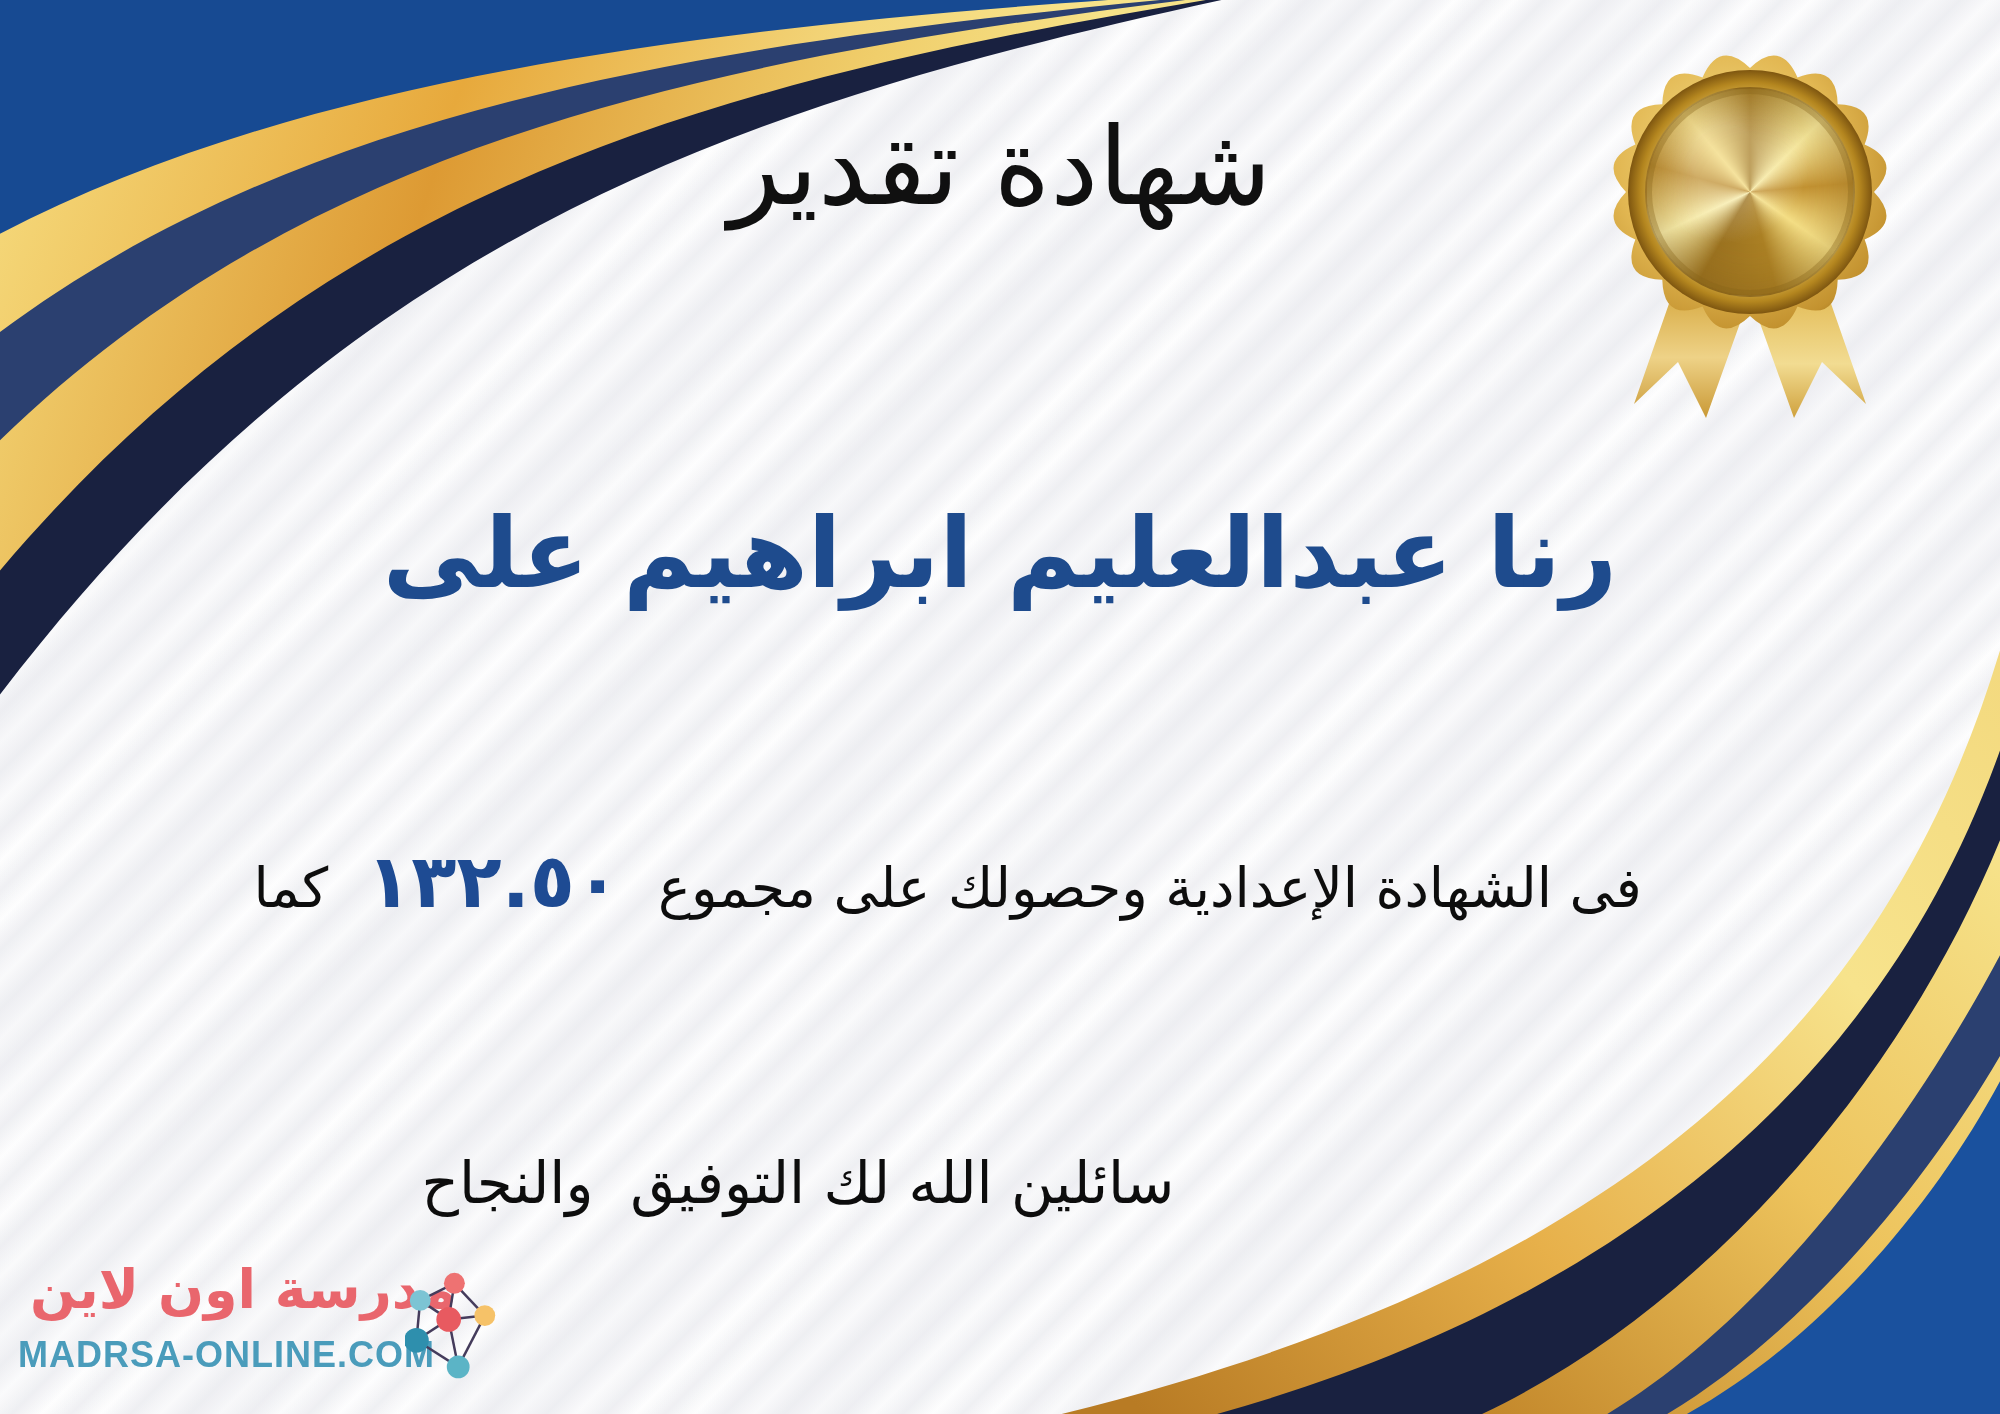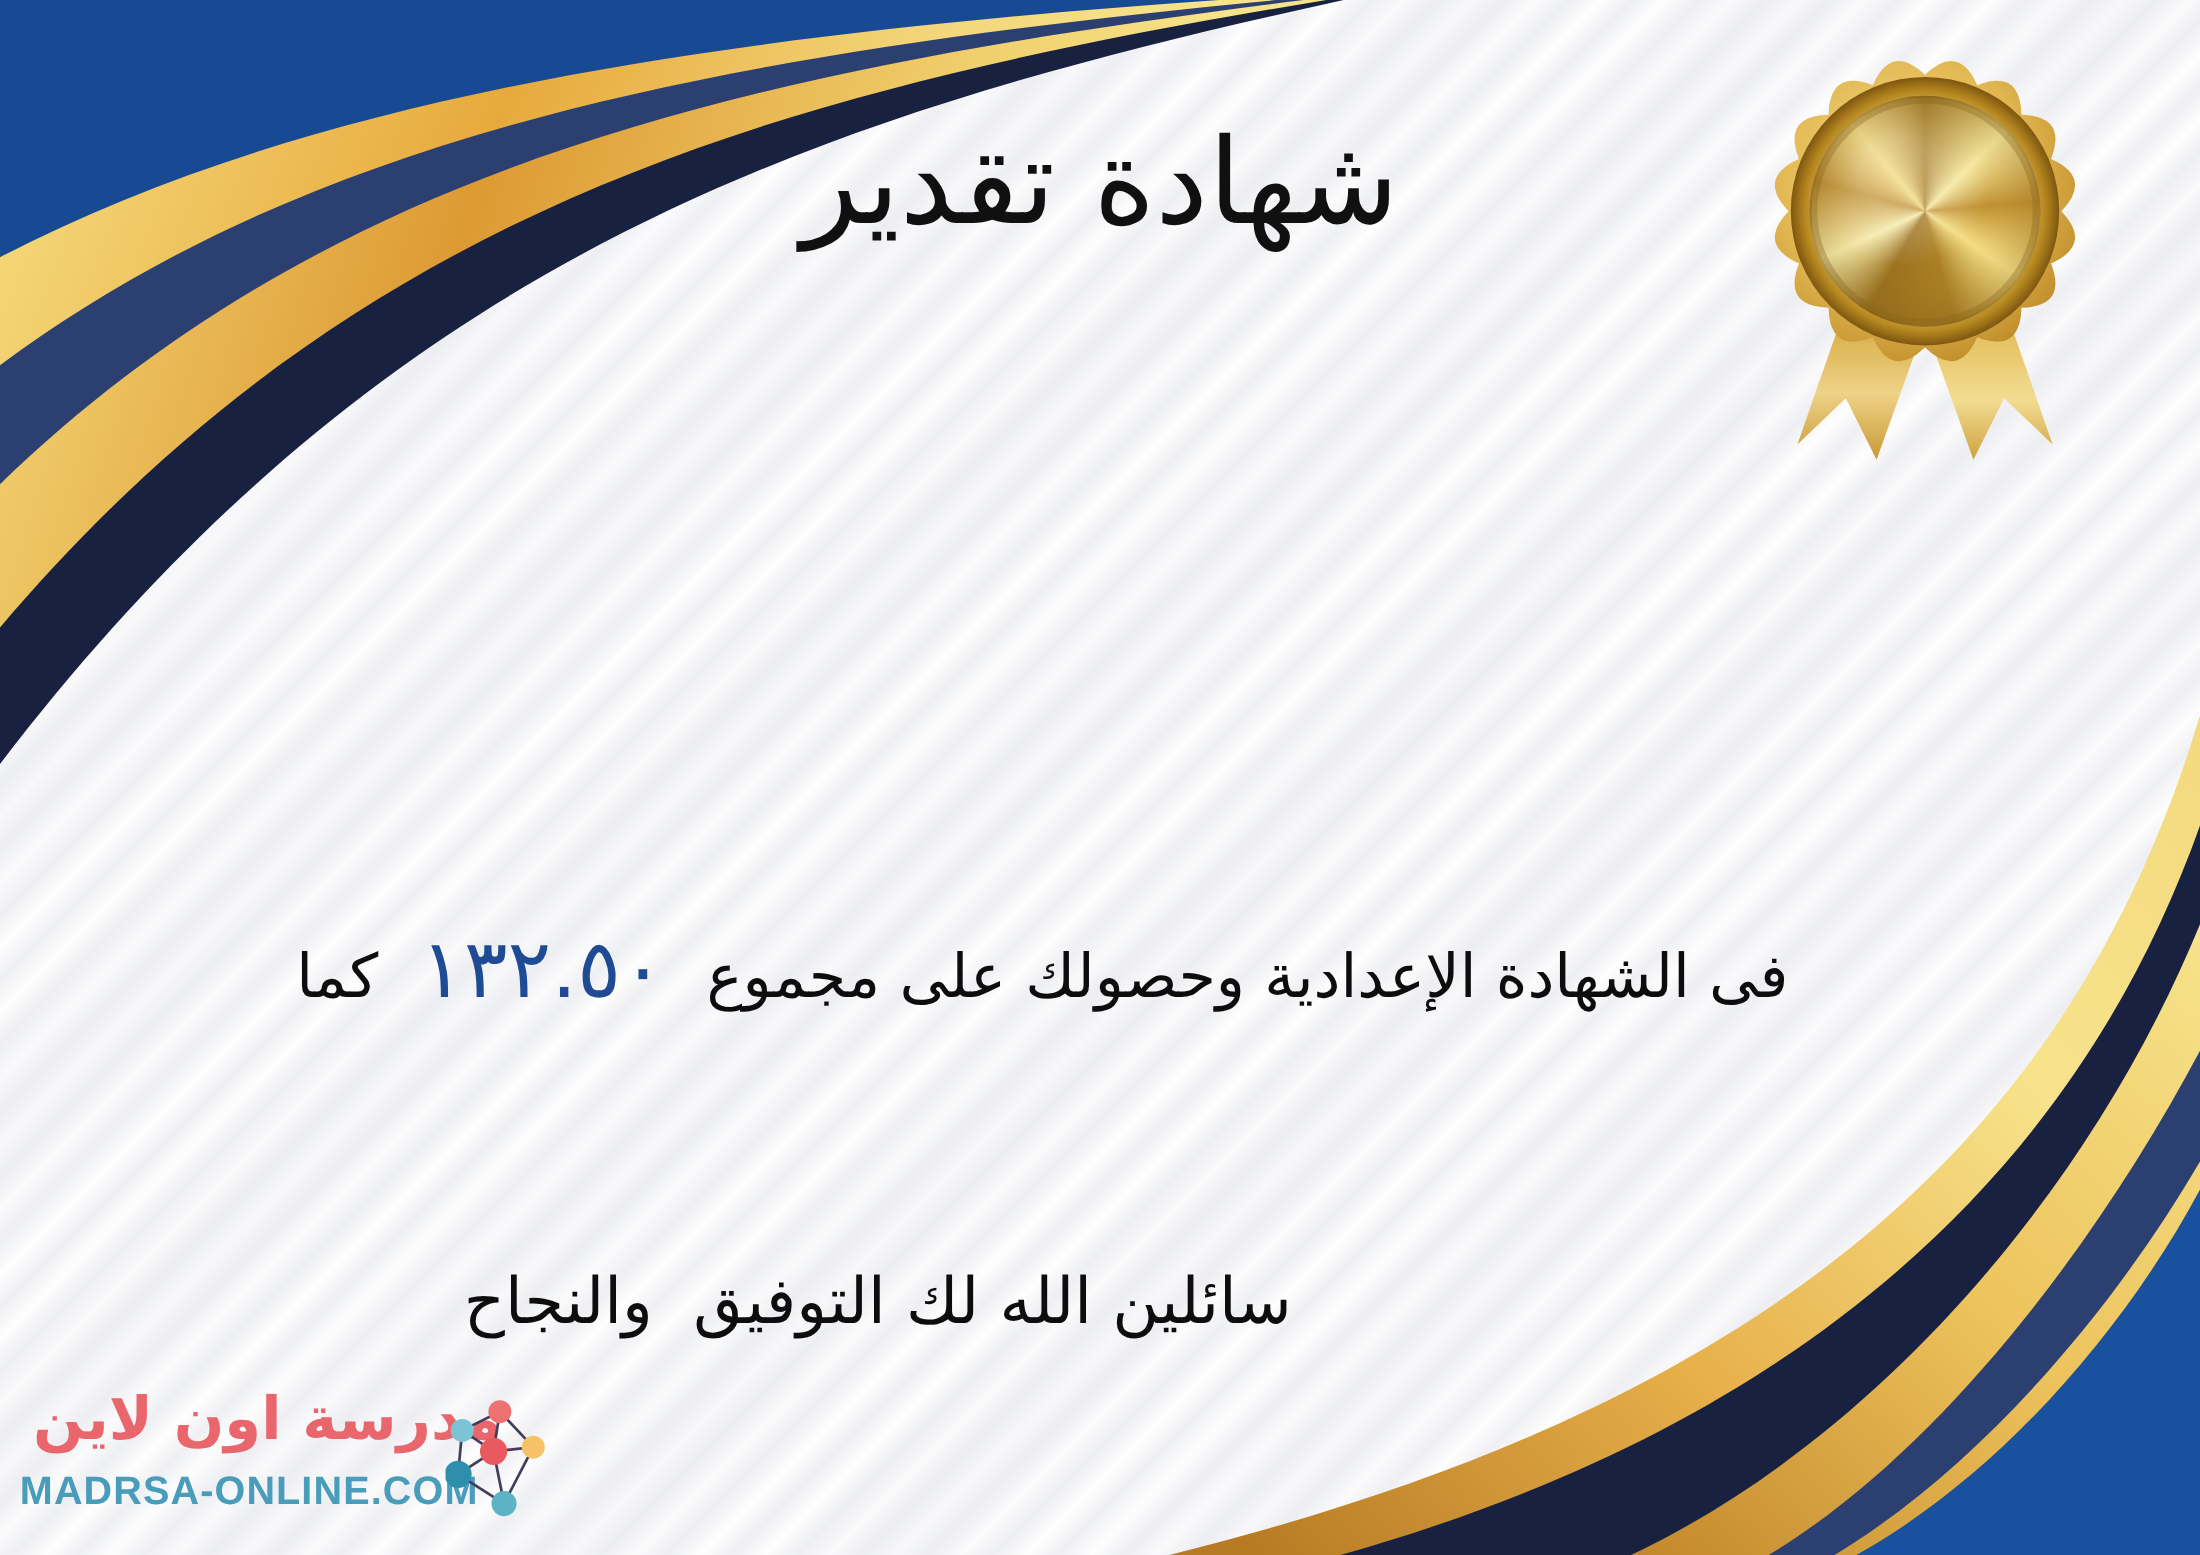--- a/index.html
+++ b/index.html
@@ -20,21 +20,21 @@
   .student-name{
     position:absolute;top:496px;left:0;width:2000px;text-align:center;
     font-size:98px;font-weight:bold;color:#1E4B8D;white-space:nowrap;
   }
   .body-text{
     position:absolute;top:716px;left:40px;width:1920px;text-align:center;
     font-size:55px;color:#0d0d0d;
   }
   .body-line{height:110px;line-height:110px;white-space:pre;}
   .score{
-    font-size:74px;font-weight:normal;color:#1E4B93;margin:0 38px;
+    font-size:74px;font-weight:bold;color:#1E4B93;margin:0 38px;
     display:inline-block;vertical-align:baseline;
   }
   .closing{
     position:absolute;top:1128px;left:0;width:1540px;text-align:center;
     font-size:58px;color:#0d0d0d;height:110px;line-height:110px;white-space:pre;margin-left:28px;
   }
   
   .medal-disc{
     position:absolute;left:1645px;top:87px;width:210px;height:210px;border-radius:50%;
     border:2px solid rgba(122,87,22,.55);box-sizing:border-box;
@@ -135,20 +135,21 @@
     </defs>
     <polygon points="72,275 144,292 106,398 78,342 34,384" fill="url(#ribL)"></polygon>
     <polygon points="228,275 156,292 194,398 222,342 266,384" fill="url(#ribR)"></polygon>
     <path id="scallop" d="M274.0,172.0 Q303.0,202.4 264.6,219.5 Q279.7,258.7 237.7,259.7 Q236.7,301.7 197.5,286.6 Q180.4,325.0 150.0,296.0 Q119.6,325.0 102.5,286.6 Q63.3,301.7 62.3,259.7 Q20.3,258.7 35.4,219.5 Q-3.0,202.4 26.0,172.0 Q-3.0,141.6 35.4,124.5 Q20.3,85.3 62.3,84.3 Q63.3,42.3 102.5,57.4 Q119.6,19.0 150.0,48.0 Q180.4,19.0 197.5,57.4 Q236.7,42.3 237.7,84.3 Q279.7,85.3 264.6,124.5 Q303.0,141.6 274.0,172.0 Z" fill="url(#rosette)"></path>
     <circle cx="150" cy="172" r="122" fill="url(#rim)"></circle>
   </svg>
   <div class="medal-disc"></div>
 
   <div class="title">شهادة تقدير</div>
 
+  <div class="student-name">رنا عبدالعليم ابراهيم على</div>
 
   <div class="body-text">
     <div class="body-line">
       <span>فى الشهادة الإعدادية وحصولك على مجموع</span><span class="score">١٣٢.٥٠</span><span>كما</span>
     </div>
   </div>
 
   <div class="closing">سائلين الله لك التوفيق  والنجاح</div>
 
   <div class="logo" dir="ltr">

